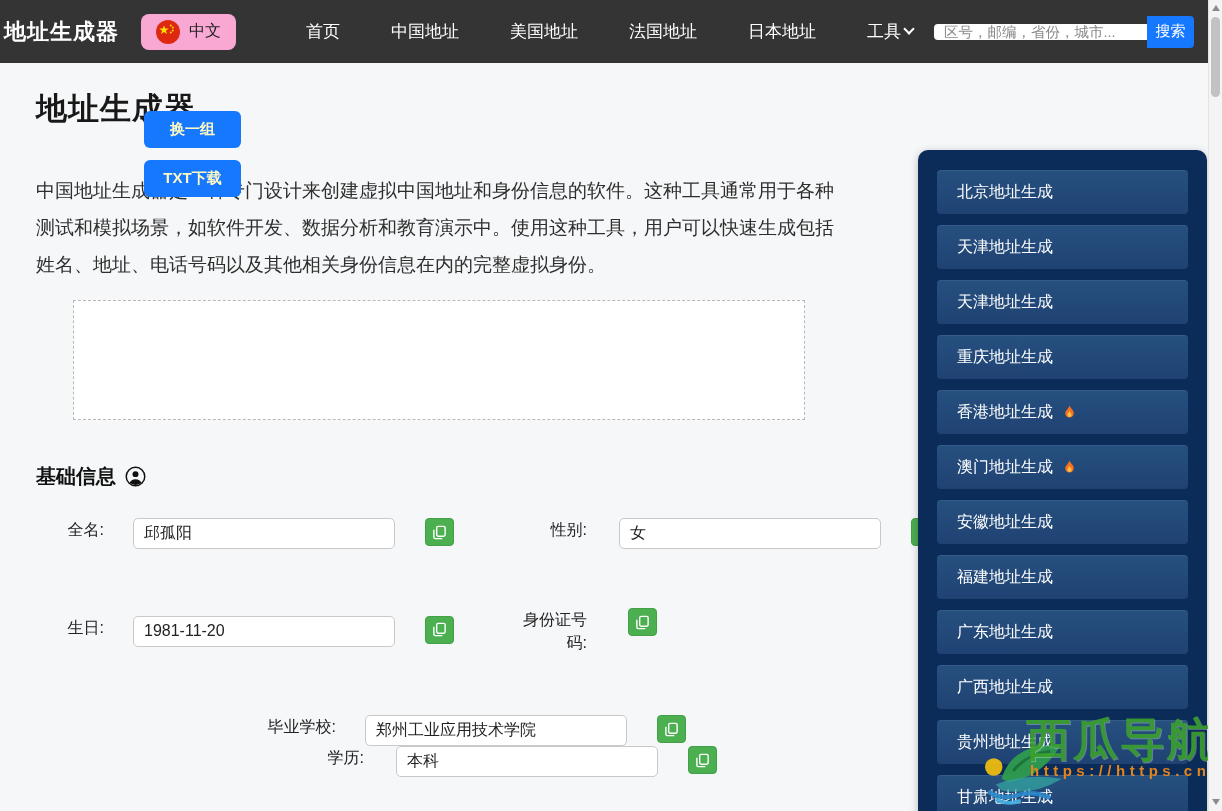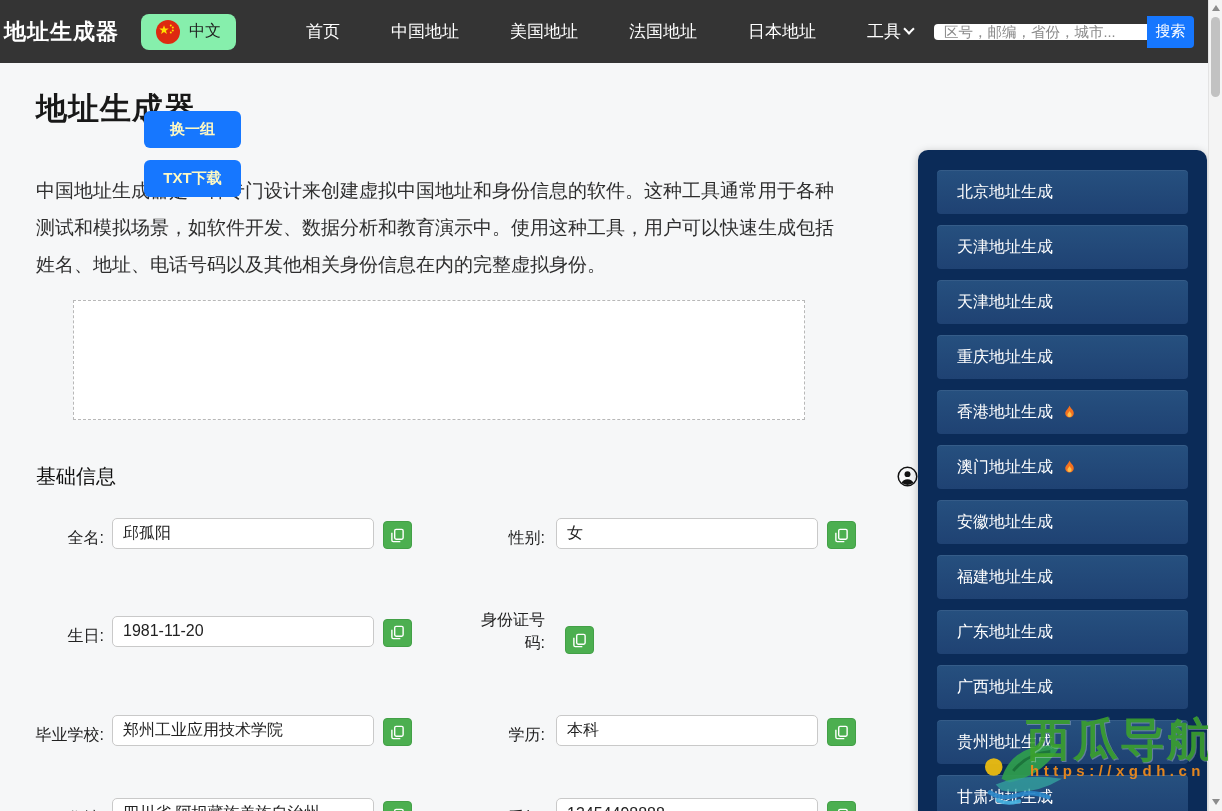--- a/index.html
+++ b/index.html
@@ -3,21 +3,21 @@
 <meta charset="utf-8">
 <style>
   * { margin:0; padding:0; box-sizing:border-box; }
   html,body { width:1222px; height:811px; overflow:hidden; background:#f6f7f8;
     font-family:"Liberation Sans","DejaVu Sans",sans-serif; }
 
   
   .navbar { position:absolute; top:0; left:0; width:1208px; height:63px; background:#343434;
     display:flex; align-items:center; padding:0 14px 0 4px; z-index:10; }
   .brand { color:#fff; font-size:22px; font-weight:bold; letter-spacing:1px; white-space:nowrap; }
-  .lang-btn { margin-left:22px; background:#86efac; border:none; border-radius:8px; height:36px;
+  .lang-btn { margin-left:22px; background:#f9a8d4; border:none; border-radius:8px; height:36px;
     padding:0 15px; display:flex; align-items:center; gap:9px; font-size:16px; color:#1f1f1f; cursor:pointer; }
   .flag-svg { width:24px; height:24px; display:block; }
   .nav-links { display:flex; margin-left:70px; gap:51px; align-items:center; }
   .nav-link { color:#fff; font-size:17px; cursor:pointer; white-space:nowrap; }
   .tools { display:flex; align-items:center; gap:4px; }
   .caret { width:8px; height:8px; border-right:2px solid #fff; border-bottom:2px solid #fff;
     transform:rotate(45deg); margin-top:-5px; }
   .search-wrap { margin-left:auto; display:flex; align-items:center; }
   .search-input { width:213px; height:16px; border:none; border-radius:4px 0 0 4px; padding:0 10px;
     font-size:14.5px; color:#333; outline:none; background:#fff; }
@@ -28,31 +28,31 @@
   
   .main { position:absolute; top:63px; left:0; width:918px; }
   .page-title { margin:25px 0 0 36px; font-size:31px; font-weight:bold; color:#181818; letter-spacing:1px; }
   .float-btn { position:absolute; left:144px; width:97px; height:37px; background:#1677ff; color:#fef9c3;
     font-size:15px; font-weight:bold; border:none; border-radius:6px; cursor:pointer; z-index:6; }
   .btn-regenerate { top:48px; }
   .btn-download { top:97px; }
   .desc { margin:42px 0 0 36px; width:812px; font-size:19px; color:#2e2e2e; line-height:37px; }
   .placeholder-box { margin:17px 0 0 73px; width:732px; height:120px; background:#fff;
     border:1px dashed #b8b8b8; }
-  .section-heading { margin:43px 0 0 36px; font-size:20px; font-weight:normal; color:#111;
-    display:flex; align-items:center; gap:9px;justify-content:space-between; }
+  .section-heading { margin:43px 0 0 36px; font-size:20px; font-weight:bold; color:#111;
+    display:flex; align-items:center; gap:9px; }
   .person-svg { width:21px; height:21px; display:block; }
 
   
   .form-row { display:flex; align-items:center; margin-left:30px; }
   .row-1 { margin-top:28px; }
   .row-2 { margin-top:59px; }
-  .row-3 { margin-top:61px; }
+  .row-3 { margin-top:61px;flex-direction:column; }
   .row-4 { margin-top:52px; }
-  .fg { display:flex; align-items:flex-end; }
+  .fg { display:flex; align-items:flex-start;gap:21px; }
   .fg .lbl { width:74px; text-align:right; font-size:16px; color:#222; margin-right:8px; line-height:23px; }
   .fg2 { margin-left:61px; }
   .fg2 .lbl { width:72px; margin-right:11px; }
   .txt { width:262px; height:31px; border:1px solid #c9c9c9; border-radius:5px; padding:0 10px;
     font-size:16px; color:#222; background:#fff; outline:none; }
   .copy-btn { width:29px; height:28px; margin-left:9px; background:#4caf50; border:1px solid #43a047;
     border-radius:4px; display:flex; align-items:center; justify-content:center; cursor:pointer; flex:0 0 auto; }
   .copy-svg { width:15px; height:15px; display:block; }
 
   
@@ -302,20 +302,20 @@
 <div class="watermark">
   <svg class="wm-logo" viewBox="0 0 100 80">
     <circle cx="20" cy="40" r="9" fill="#f2c00e"></circle>
     <path d="M28 52 Q40 14 88 18 Q72 48 36 56 Z" fill="#2f9e4e"></path>
     <path d="M40 44 Q55 26 78 24" stroke="#1d7a38" stroke-width="3" fill="none"></path>
     <path d="M22 58 Q52 46 90 52 Q60 70 28 64 Z" fill="#35a7a0" opacity="0.8"></path>
     <path d="M16 66 q12 8 28 3 q16 -5 32 2" stroke="#2a86c8" stroke-width="4.5" fill="none" stroke-linecap="round"></path>
     <path d="M24 74 q10 5 22 1" stroke="#45b1e0" stroke-width="4" fill="none" stroke-linecap="round"></path>
   </svg>
   <div class="wm-title">西瓜导航</div>
-  <div class="wm-url">https://xgdh.cn</div>
+  <div class="wm-url">https://https.cn</div>
 </div>
 
 <div class="scrollbar">
   <div class="sb-up"></div>
   <div class="sb-thumb"></div>
   <div class="sb-down"></div>
 </div>
 
 </body></html>

